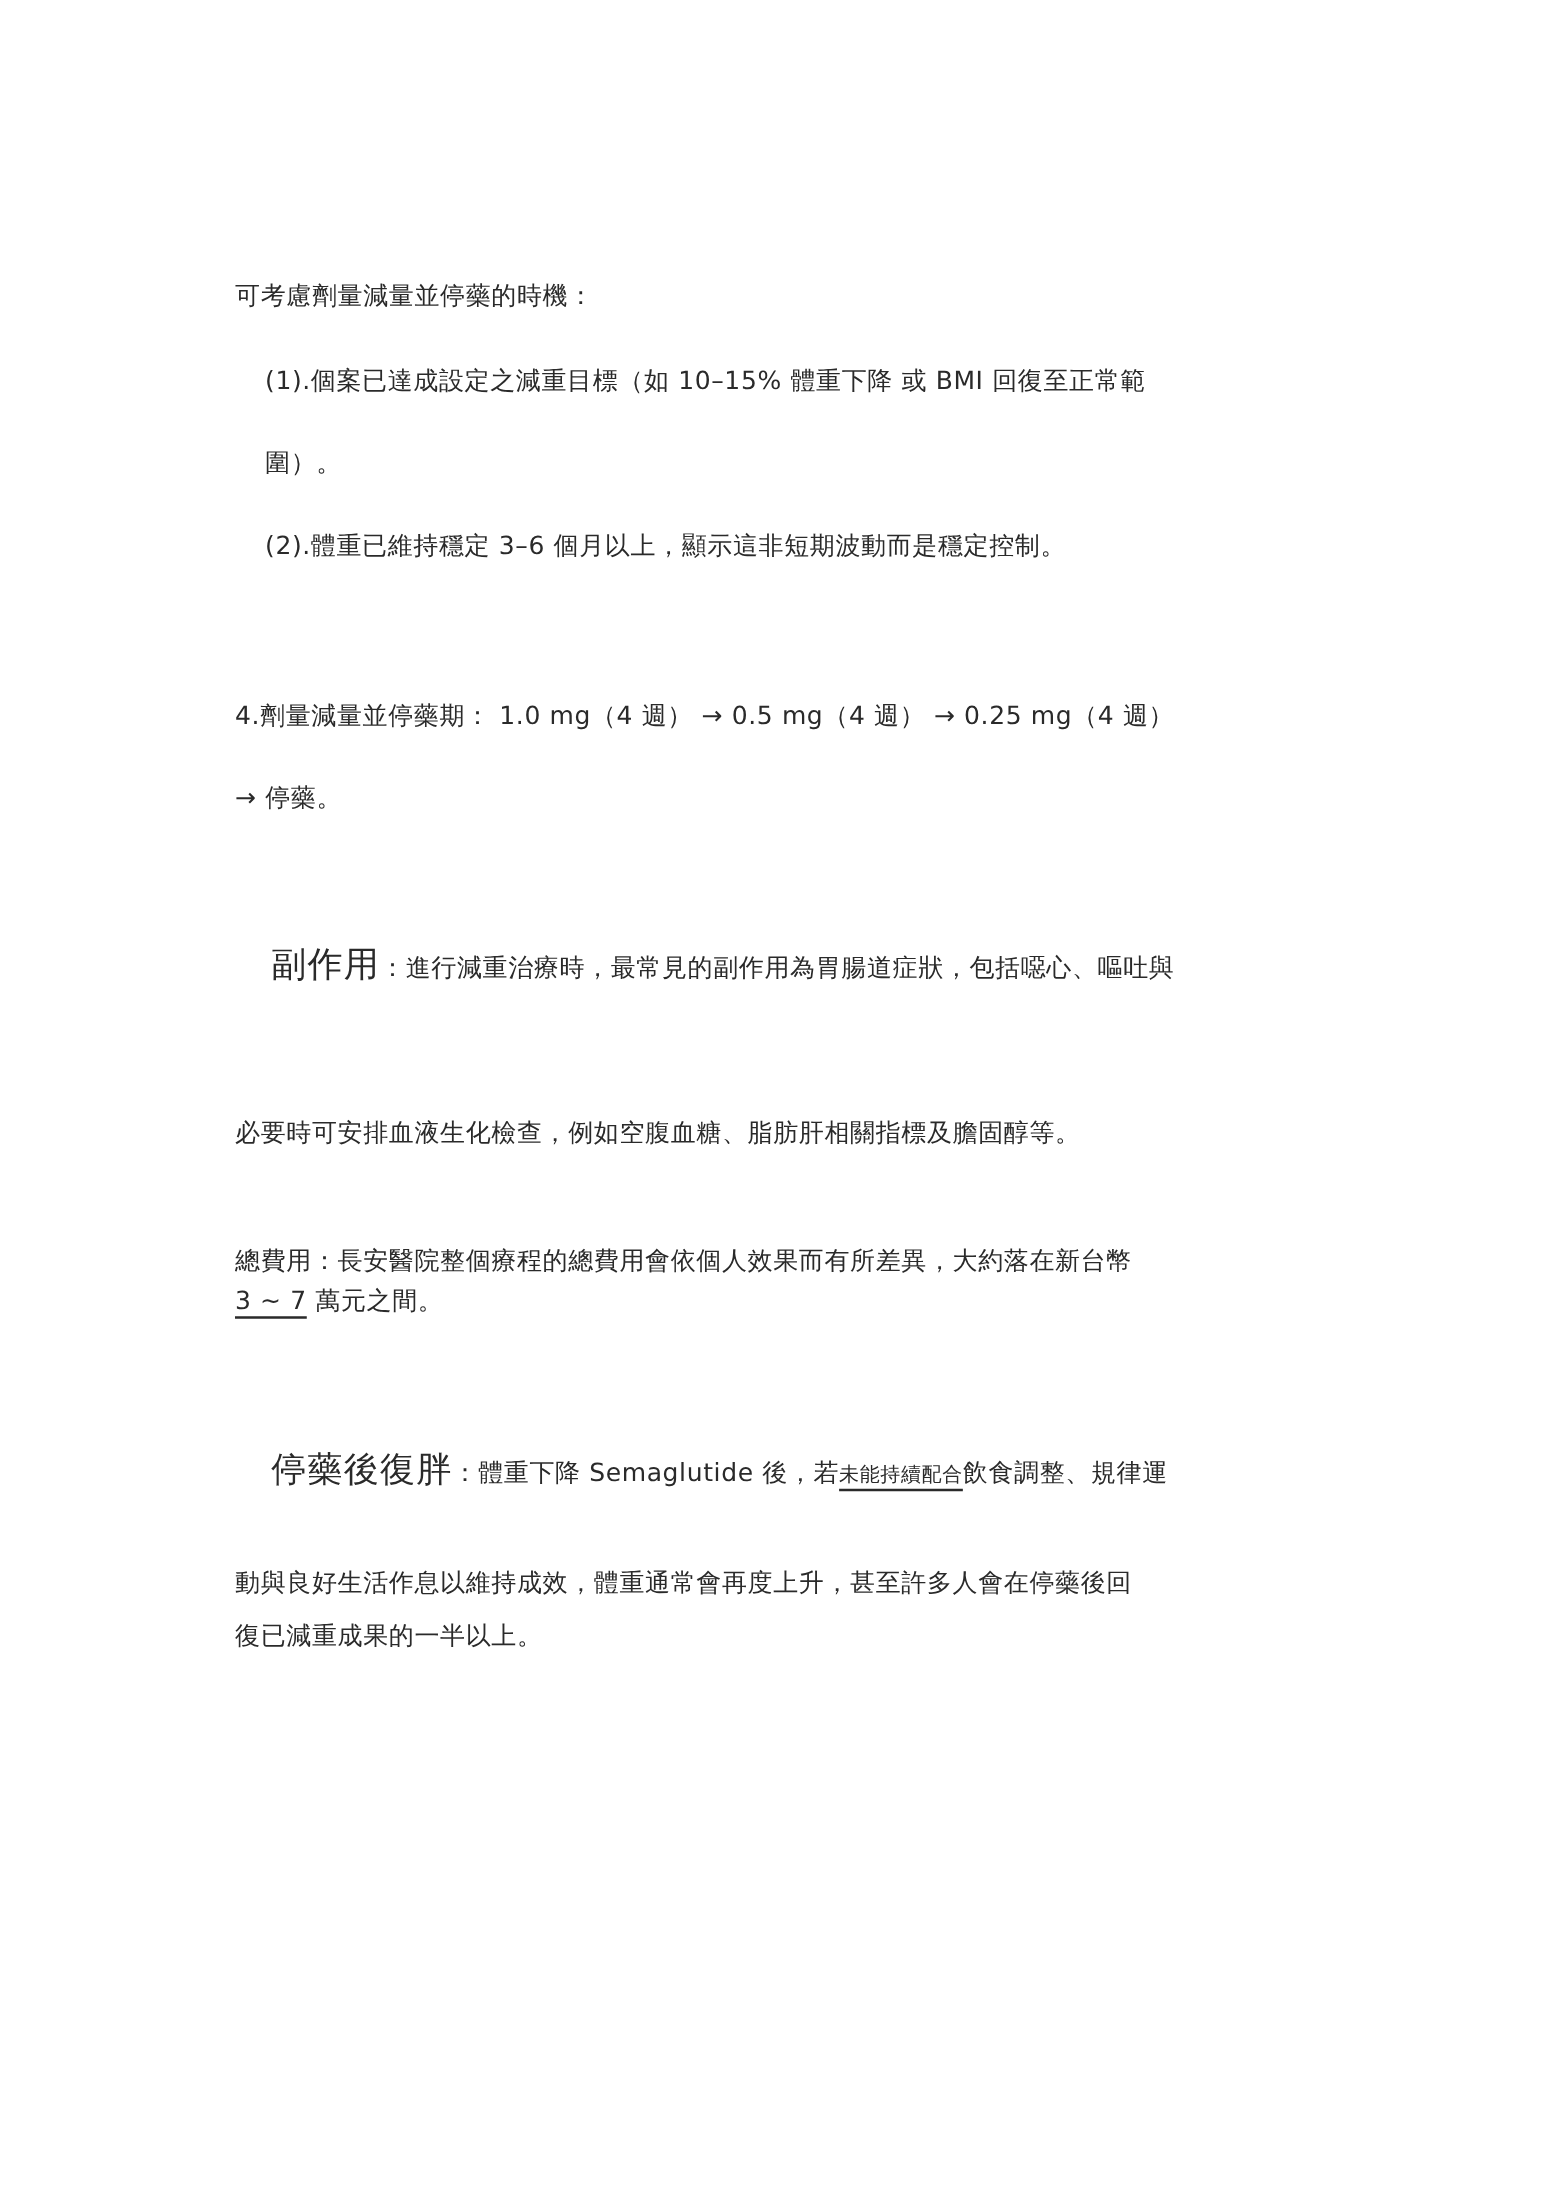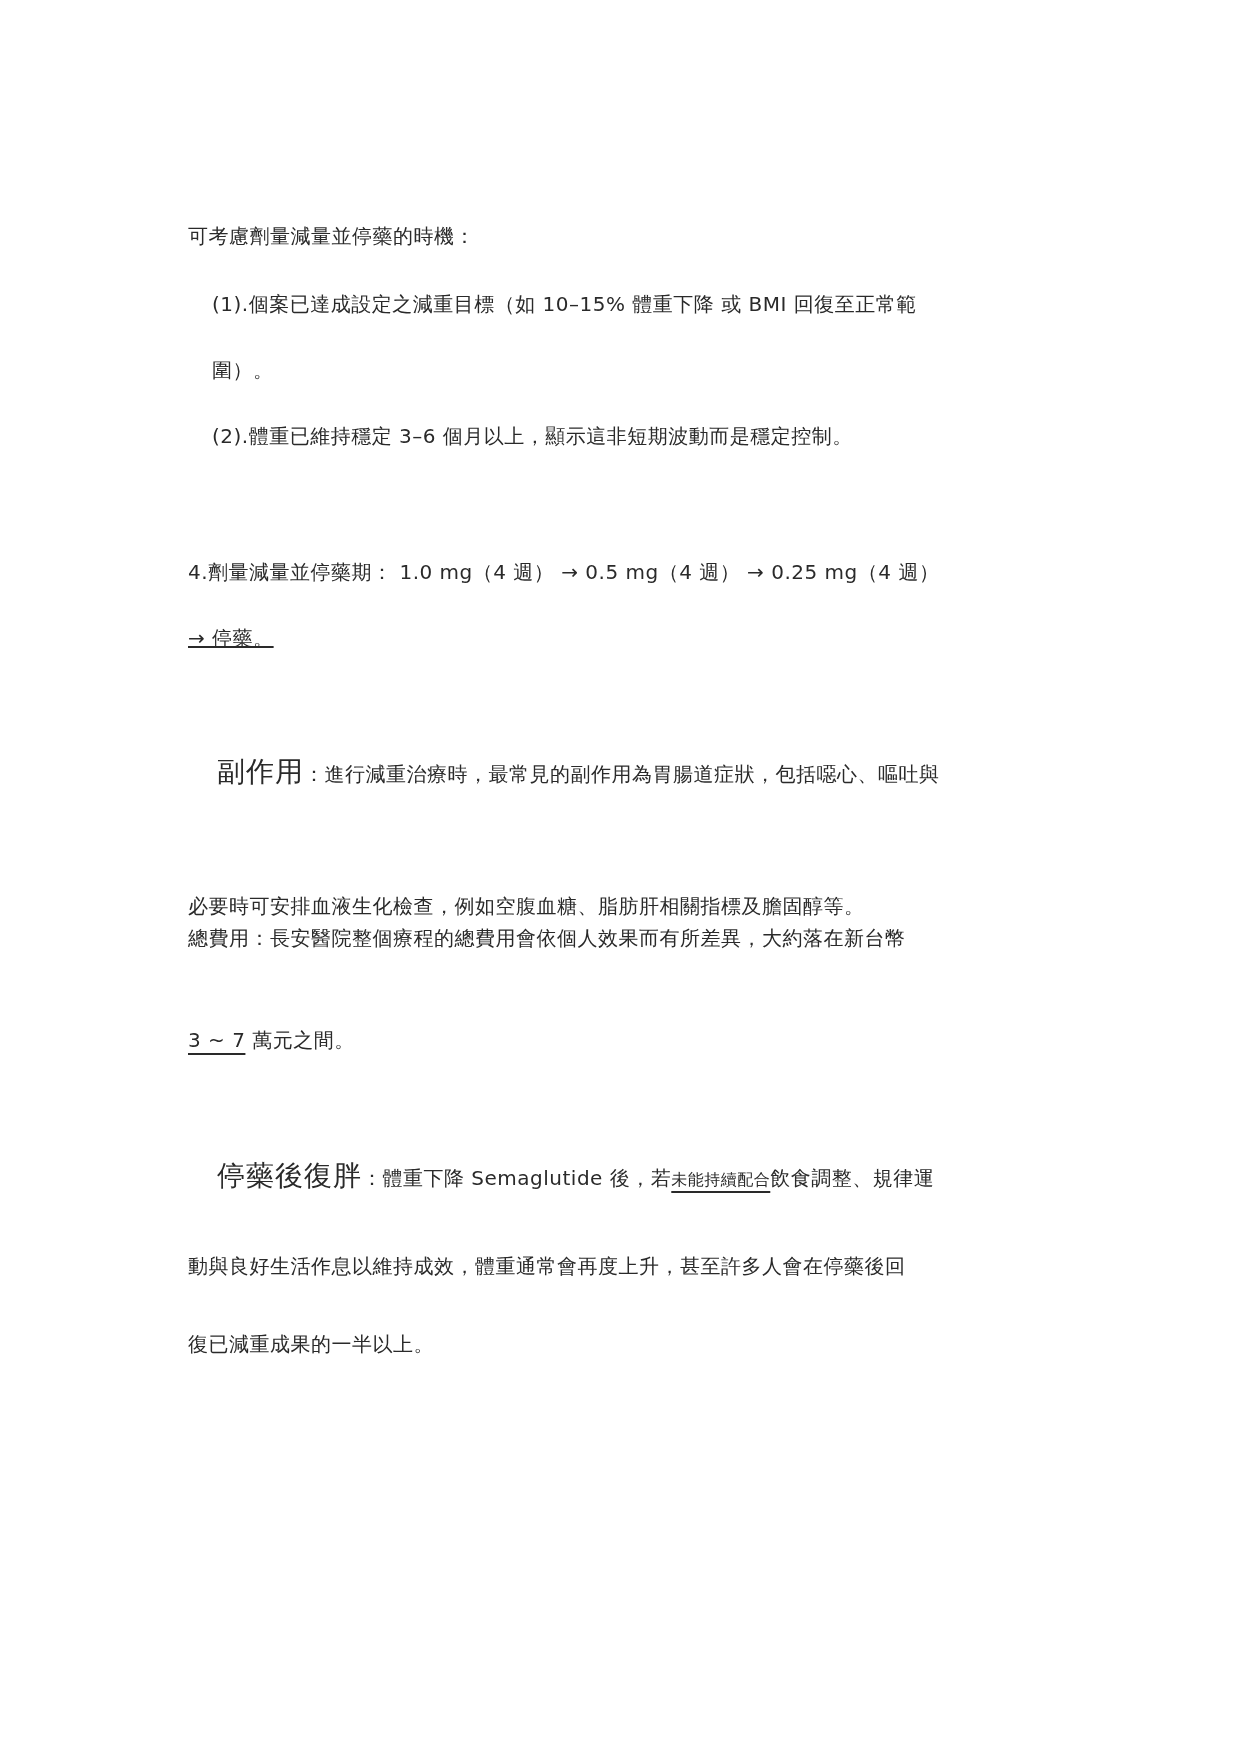--- a/index.html
+++ b/index.html
@@ -53,31 +53,31 @@
 <body>
 
 <div class="page">
 
   <div class="line" style="top:222px;">可考慮劑量減量並停藥的時機：</div>
   <div class="line indent" style="top:290px;">(1).個案已達成設定之減重目標（如 10–15% 體重下降 或 BMI 回復至正常範</div>
   <div class="line indent" style="top:356px;">圍）。</div>
   <div class="line indent" style="top:422px;">(2).體重已維持穩定 3–6 個月以上，顯示這非短期波動而是穩定控制。</div>
 
   <div class="line" style="top:558px;">4.劑量減量並停藥期： 1.0 mg（4 週） → 0.5 mg（4 週） → 0.25 mg（4 週）</div>
-  <div class="line" style="top:624px;text-decoration:underline;">→ 停藥。</div>
+  <div class="line" style="top:624px;">→ 停藥。</div>
 
   <div class="line" style="top:758px;">
     <span class="heading-big">副作用</span><span>：進行減重治療時，最常見的副作用為胃腸道症狀，包括噁心、嘔吐與</span>
   </div>
   <div class="line" style="top:892px;">必要時可安排血液生化檢查，例如空腹血糖、脂肪肝相關指標及膽固醇等。</div>
 
-  <div class="line" style="top:924px;">總費用：長安醫院整個療程的總費用會依個人效果而有所差異，大約落在新台幣</div>
+  <div class="line" style="top:994px;">總費用：長安醫院整個療程的總費用會依個人效果而有所差異，大約落在新台幣</div>
   <div class="line" style="top:1026px;">
     <span class="underline">3 ~ 7</span><span> 萬元之間。</span>
   </div>
 
   <div class="line" style="top:1162px;">
     <span class="heading-big">停藥後復胖</span><span>：體重下降 Semaglutide 後，若</span><span class="underline-big">未能持續配合</span><span>飲食調整、規律運</span>
   </div>
   <div class="line" style="top:1228px;margin-top:24px;">動與良好生活作息以維持成效，體重通常會再度上升，甚至許多人會在停藥後回</div>
-  <div class="line" style="top:1294px;margin-top:36px;">復已減重成果的一半以上。</div>
+  <div class="line" style="top:1294px;">復已減重成果的一半以上。</div>
 
 </div>
 
 </body></html>

